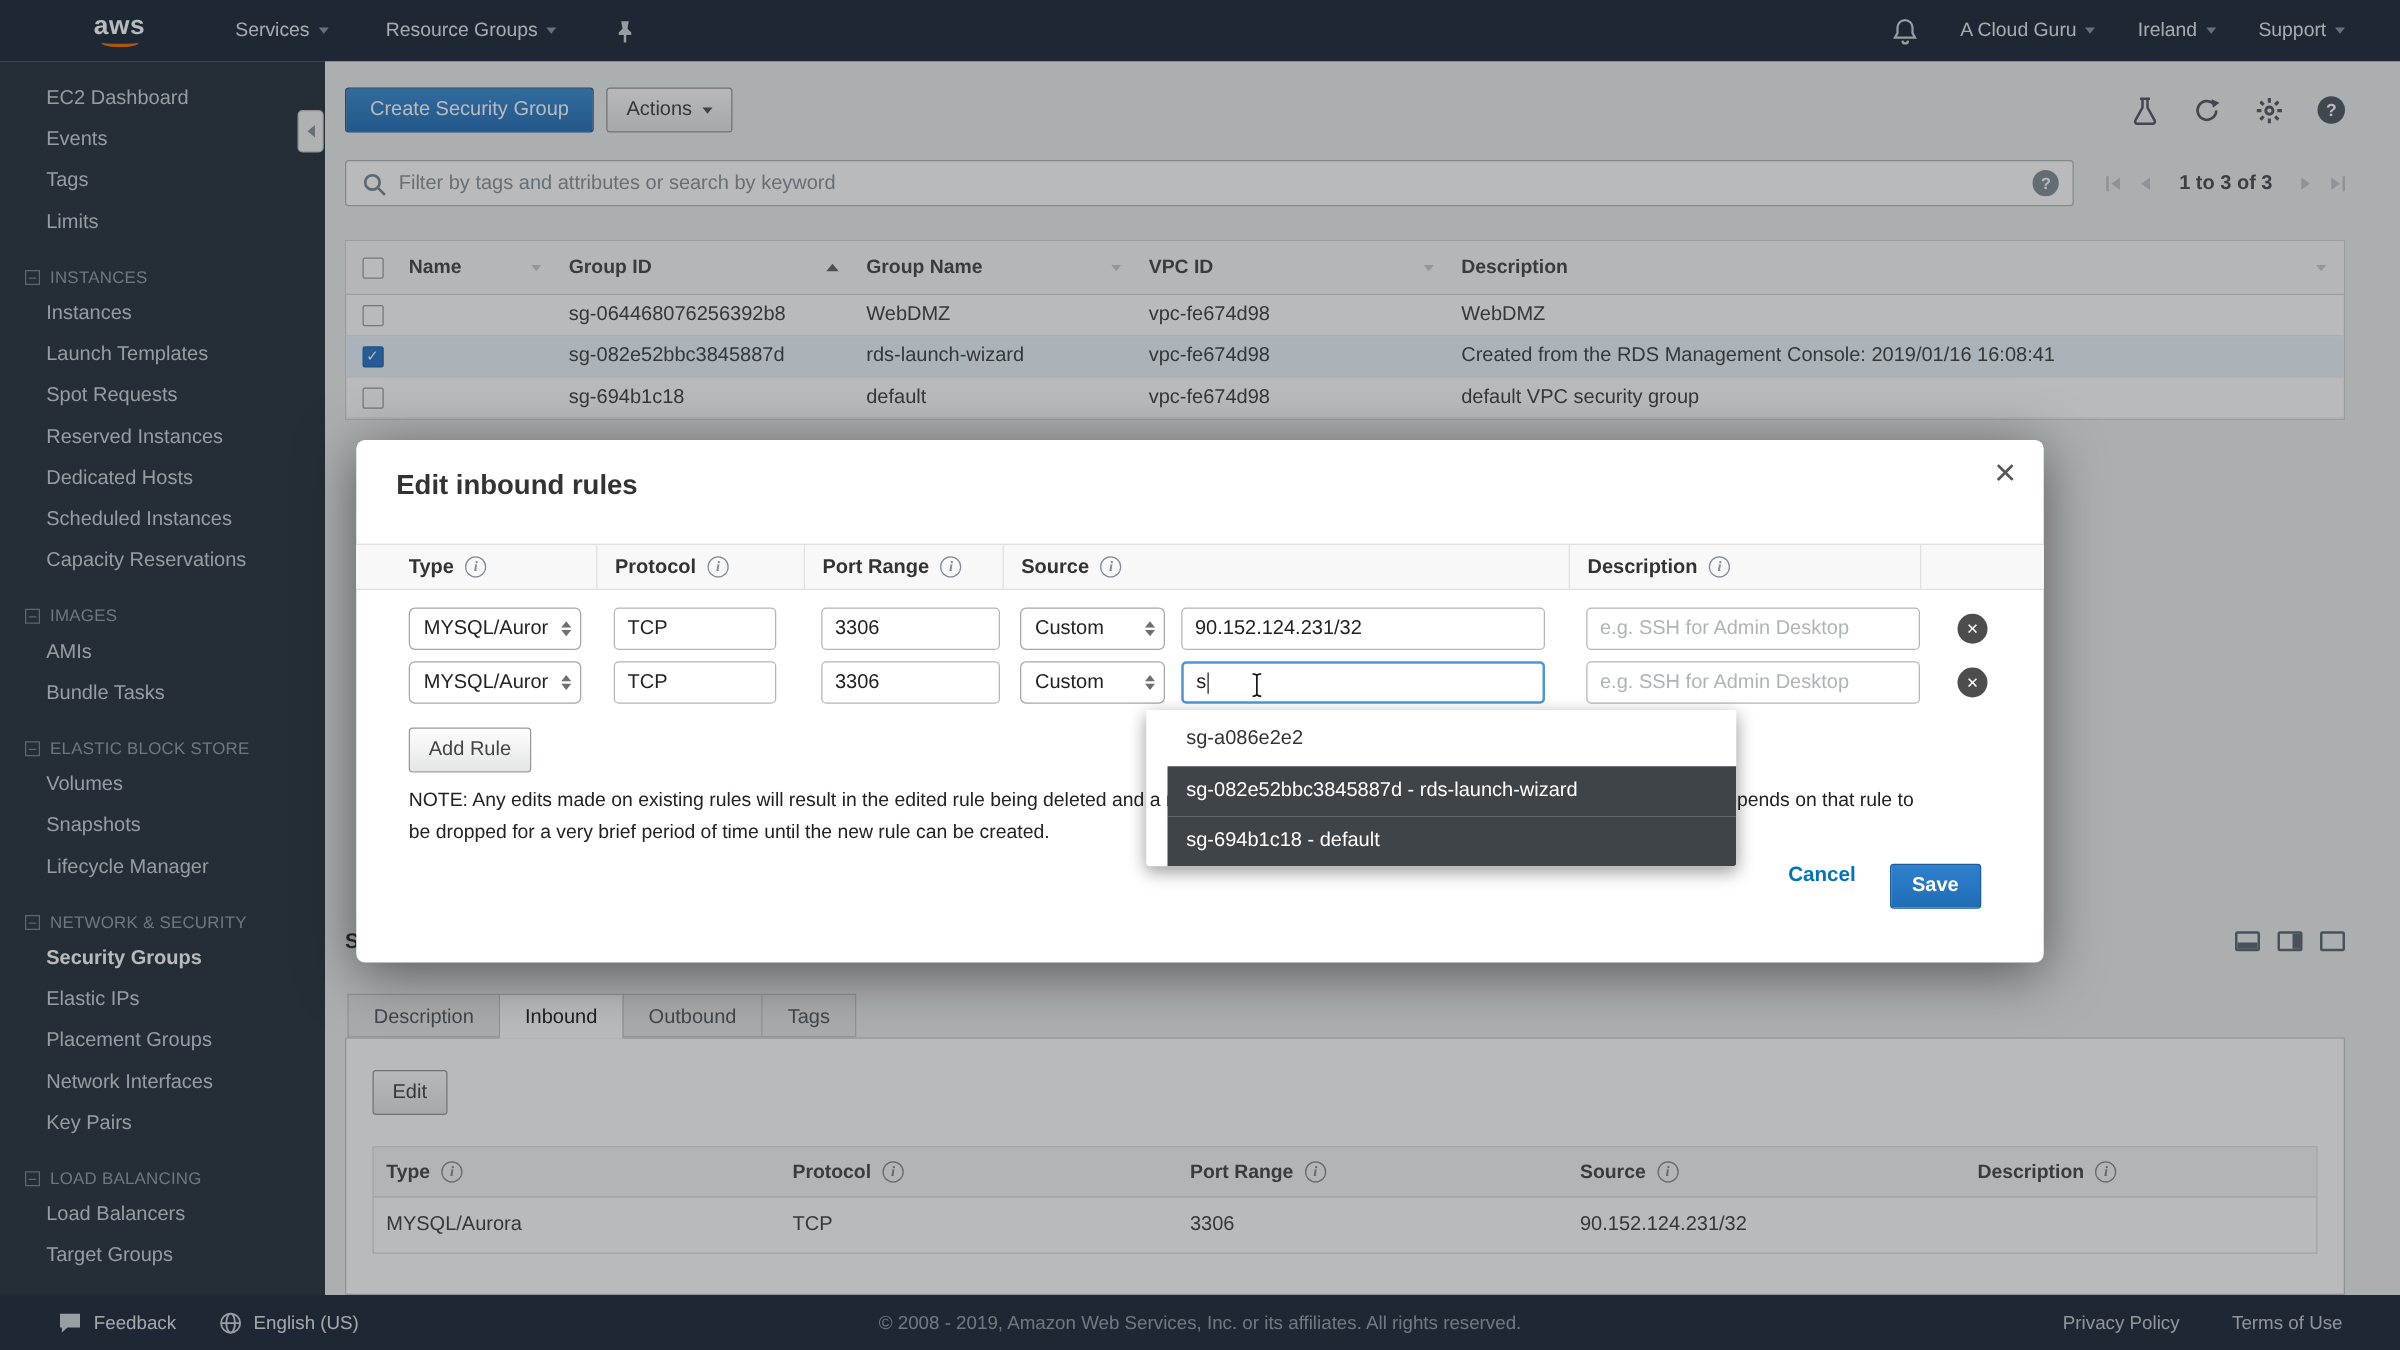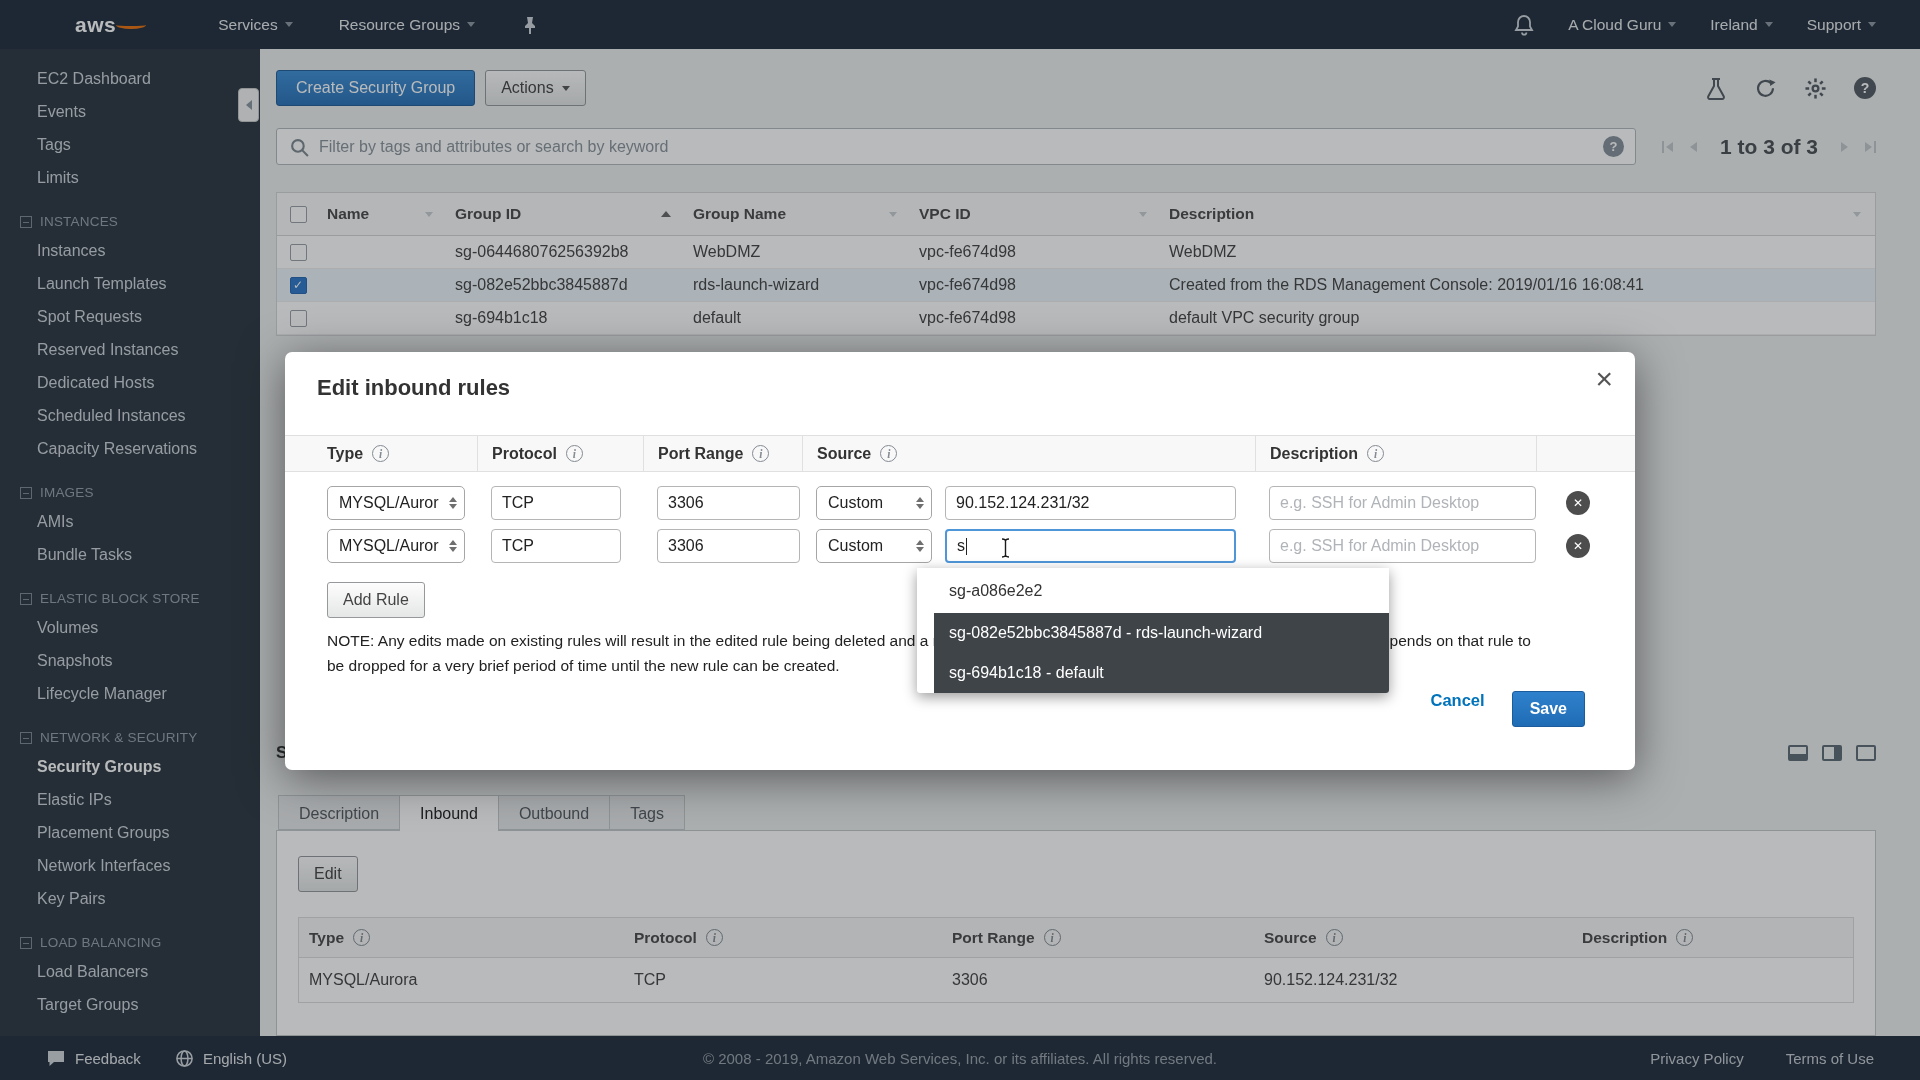--- a/index.html
+++ b/index.html
@@ -1,21 +1,21 @@
 <!DOCTYPE html>
 <html style="--nav-bg: #232f3e; --sidebar-bg: #2d3741; --accent-orange: #ec7211; --link-blue: #0073bb; --selected-row-bg: #eef5fb; --dropdown-dark-bg: #3f4449;"><head>
 <meta charset="utf-8">
 <style>
   * { box-sizing:border-box; margin:0; padding:0; }
   html,body { width:1920px; height:1080px; }
   body { font-family:"Liberation Sans","DejaVu Sans",sans-serif; background:#eef0f0; position:relative; overflow:hidden; color:#333; }
 
   
   .topnav { position:absolute; top:0; left:0; right:0; height:49px; background:var(--nav-bg,#232f3e); display:flex; align-items:center; z-index:5; color:#e8eaed; }
-  .logo { margin-left:75px; display:flex; flex-direction:row; align-items:center; cursor:pointer; }
+  .logo { margin-left:75px; display:flex; flex-direction:column; align-items:center; cursor:pointer; }
   .logo-text { font-weight:bold; font-size:21px; color:#fff; line-height:18px; letter-spacing:.5px; }
   .logo-smile { width:30px; height:8px; border-bottom:3px solid var(--accent-orange,#ec7211); border-radius:0 0 50% 50%; }
   .nav-left { display:flex; align-items:center; margin-left:72px; gap:46px; }
   .nav-item { font-size:15.5px; display:flex; align-items:center; gap:7px; cursor:pointer; white-space:nowrap; }
   .caret-dn { width:0; height:0; border-left:4.5px solid transparent; border-right:4.5px solid transparent; border-top:5px solid #8d97a3; display:inline-block; }
   .caret-dn.dark { border-top-color:#555; }
   .nav-right { margin-left:auto; display:flex; align-items:center; gap:34px; padding-right:44px; }
 
   
   .sidebar { position:absolute; top:49px; bottom:44px; left:0; width:260px; background:var(--sidebar-bg,#2d3741); overflow:hidden; padding-top:13px; z-index:4; }
@@ -39,21 +39,21 @@
   .help-round { width:22px; height:22px; border-radius:50%; background:#545b64; color:#fff; font-size:14px; font-weight:bold; display:flex; align-items:center; justify-content:center; cursor:pointer; }
 
   .filter-row { margin:22px 44px 0 16px; display:flex; align-items:center; }
   .filter-wrap { flex:1 1 auto; position:relative; height:37px; background:#fff; border:1px solid #b3b8bd; border-radius:3px; display:flex; align-items:center; padding:0 44px 0 42px; cursor:text; }
   .filter-wrap input { border:none; outline:none; width:100%; font-size:16px; font-family:inherit; color:#333; background:transparent; }
   .filter-wrap input::placeholder { color:#8c949c; }
   .search-pos { position:absolute; left:12px; top:8px; }
   .help-badge { position:absolute; right:11px; top:7px; width:21px; height:21px; border-radius:50%; background:#87919b; color:#fff; font-size:13px; font-weight:bold; display:flex; align-items:center; justify-content:center; cursor:pointer; }
   .pagination { display:flex; align-items:center; gap:17px; margin-left:26px; }
   .pg-ctl { display:flex; align-items:center; gap:2px; cursor:pointer; }
-  .pg-text { font-size:21px; color:#4a4f54; font-weight:bold; margin:0 6px; white-space:nowrap; }
+  .pg-text { font-size:16px; color:#4a4f54; font-weight:bold; margin:0 6px; white-space:nowrap; }
   .tri-l { width:0; height:0; border-top:5.5px solid transparent; border-bottom:5.5px solid transparent; border-right:7px solid #c2c7cc; }
   .tri-r { width:0; height:0; border-top:5.5px solid transparent; border-bottom:5.5px solid transparent; border-left:7px solid #c2c7cc; }
   .pg-bar { width:2px; height:12px; background:#c2c7cc; }
 
   
   .sg-table { margin:27px 44px 0 16px; background:#fff; border:1px solid #d4d6d8; }
   .sgt-grid { display:grid; grid-template-columns:42px 128px 238px 226px 250px 1fr; }
   .sgt-h { height:43px; background:#fafafa; border-bottom:1px solid #d4d6d8; }
   .hc { display:flex; align-items:center; font-weight:bold; color:#4a4a4a; font-size:15.5px; padding:0 14px 0 8px; cursor:pointer; overflow:hidden; }
   .sort-right { margin-left:auto; }

